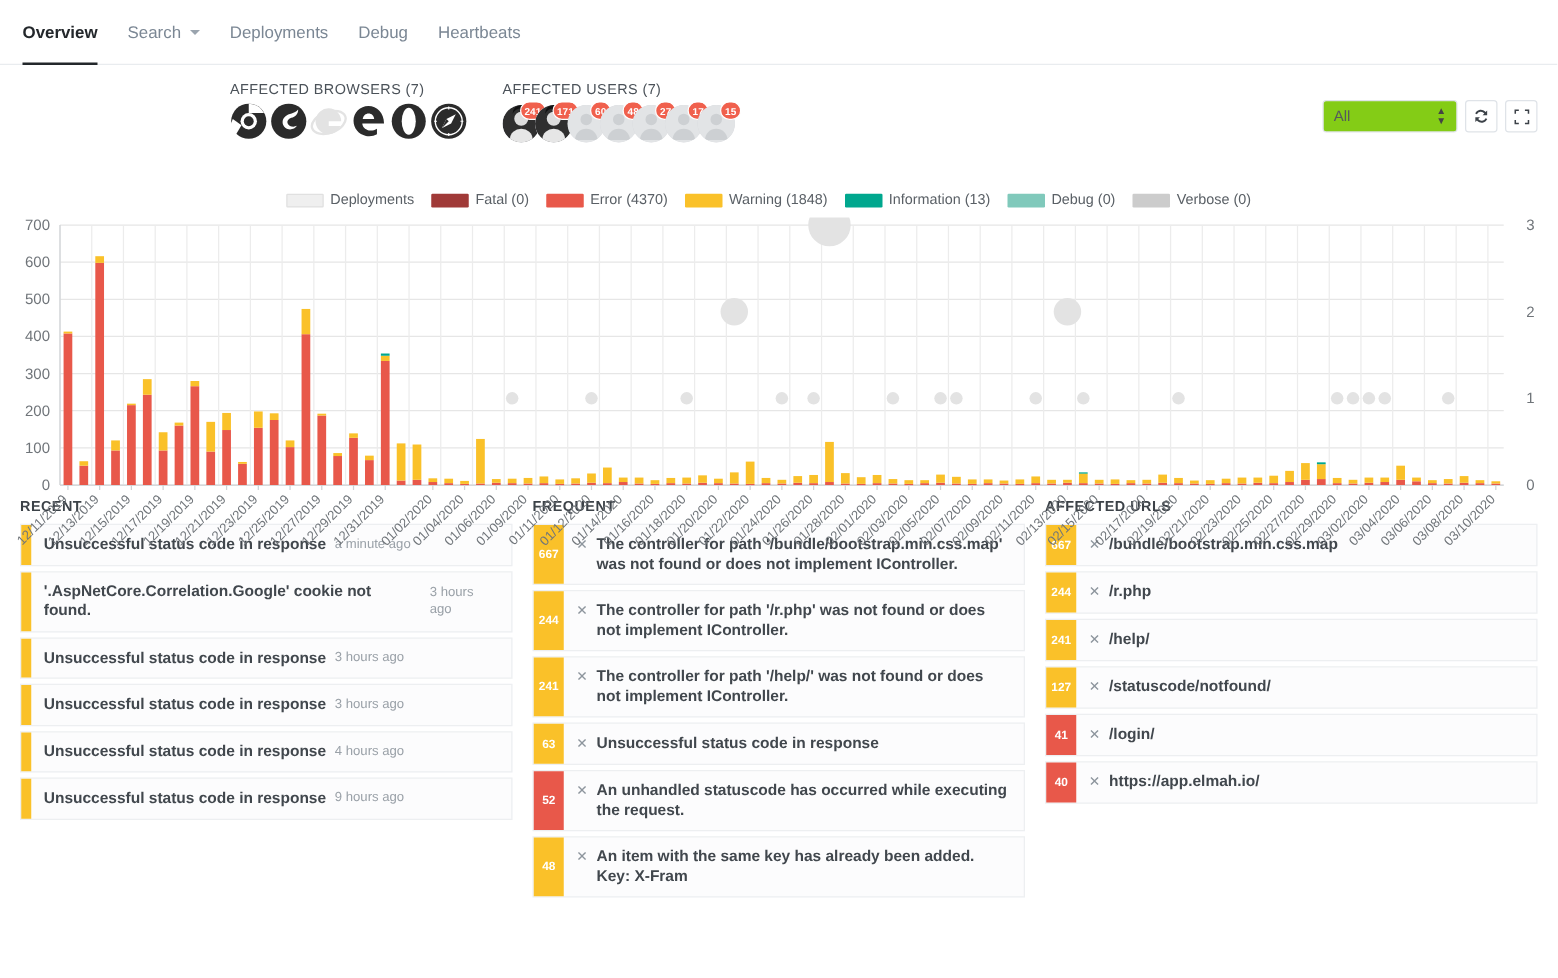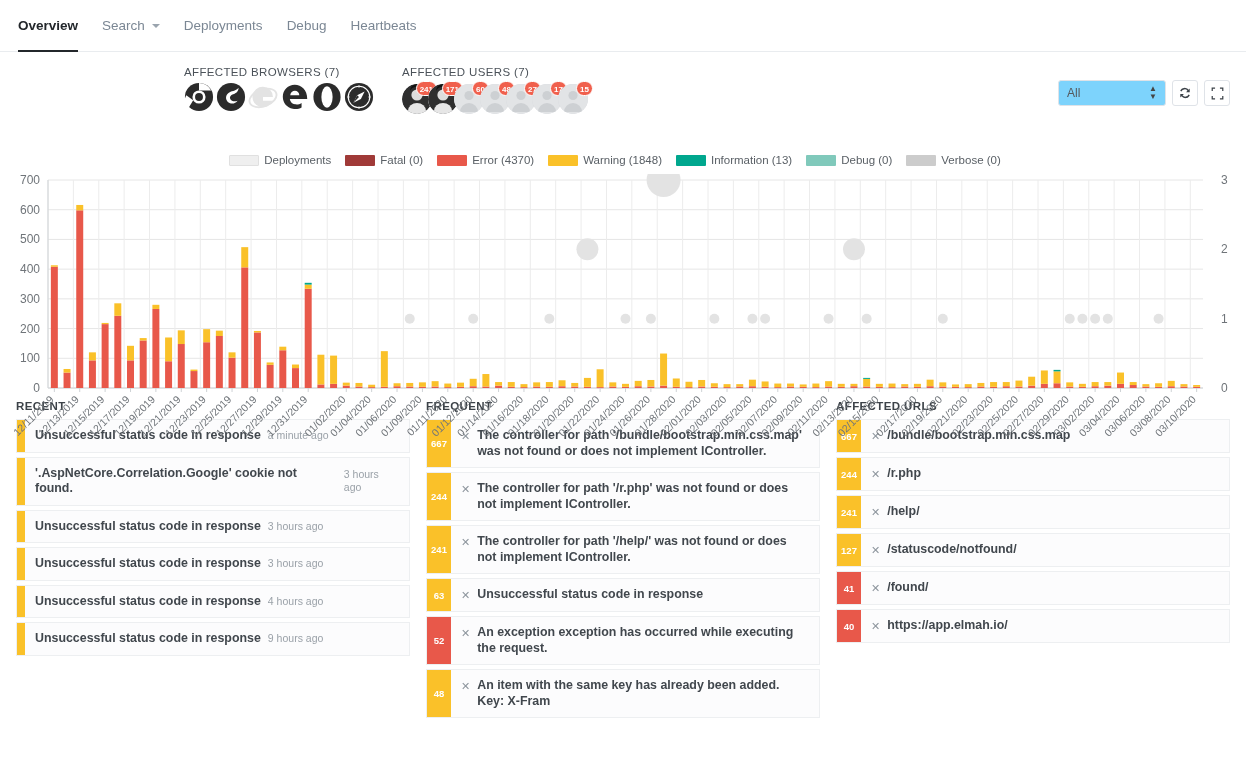--- a/index.html
+++ b/index.html
@@ -110,21 +110,21 @@
     padding-top: 14px;
   }
   .select-box {
     width: 108px; height: 26px;
     border: 1px solid #dfe3e8;
     border-radius: 3px;
     font-size: 12px;
     color: #55595d;
     display: flex; align-items: center;
     padding: 0 8px;
-    background: #7dd3fc;
+    background: #84cc16;
     position: relative;
   }
   .select-box .arrows {
     margin-left: auto;
     font-size: 8px; line-height: 8px;
     color: #444;
     display: flex; flex-direction: column;
   }
   .icon-btn {
     width: 26px; height: 26px;
@@ -842,21 +842,21 @@
           <div class="count-box ">63</div>
           <div class="row-body">
             <span class="xmark">✕</span>
             <span class="msg">Unsuccessful status code in response</span>
           </div>
         </div>
         <div class="row">
           <div class="count-box err">52</div>
           <div class="row-body">
             <span class="xmark">✕</span>
-            <span class="msg">An exception exception has occurred while executing the request.</span>
+            <span class="msg">An unhandled statuscode has occurred while executing the request.</span>
           </div>
         </div>
         <div class="row">
           <div class="count-box ">48</div>
           <div class="row-body">
             <span class="xmark">✕</span>
             <span class="msg">An item with the same key has already been added. Key: X-Fram</span>
           </div>
         </div>
       </div>
@@ -889,21 +889,21 @@
           <div class="count-box ">127</div>
           <div class="row-body">
             <span class="xmark">✕</span>
             <span class="msg">/statuscode/notfound/</span>
           </div>
         </div>
         <div class="row">
           <div class="count-box err">41</div>
           <div class="row-body">
             <span class="xmark">✕</span>
-            <span class="msg">/found/</span>
+            <span class="msg">/login/</span>
           </div>
         </div>
         <div class="row">
           <div class="count-box err">40</div>
           <div class="row-body">
             <span class="xmark">✕</span>
             <span class="msg">https://app.elmah.io/</span>
           </div>
         </div>
       </div>

